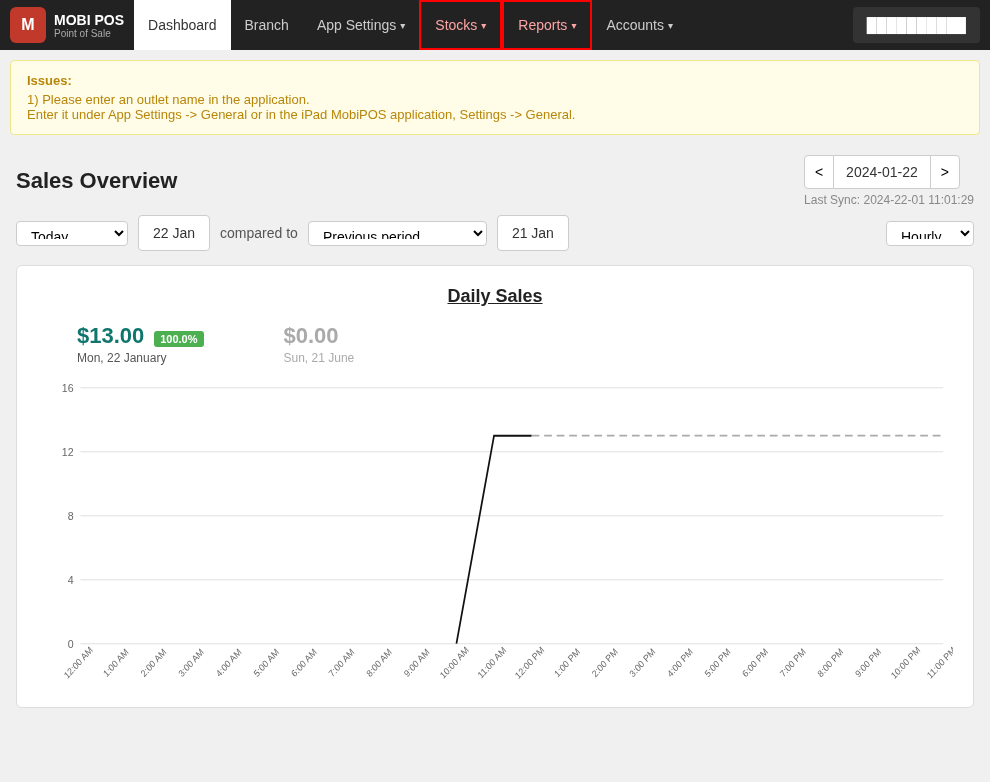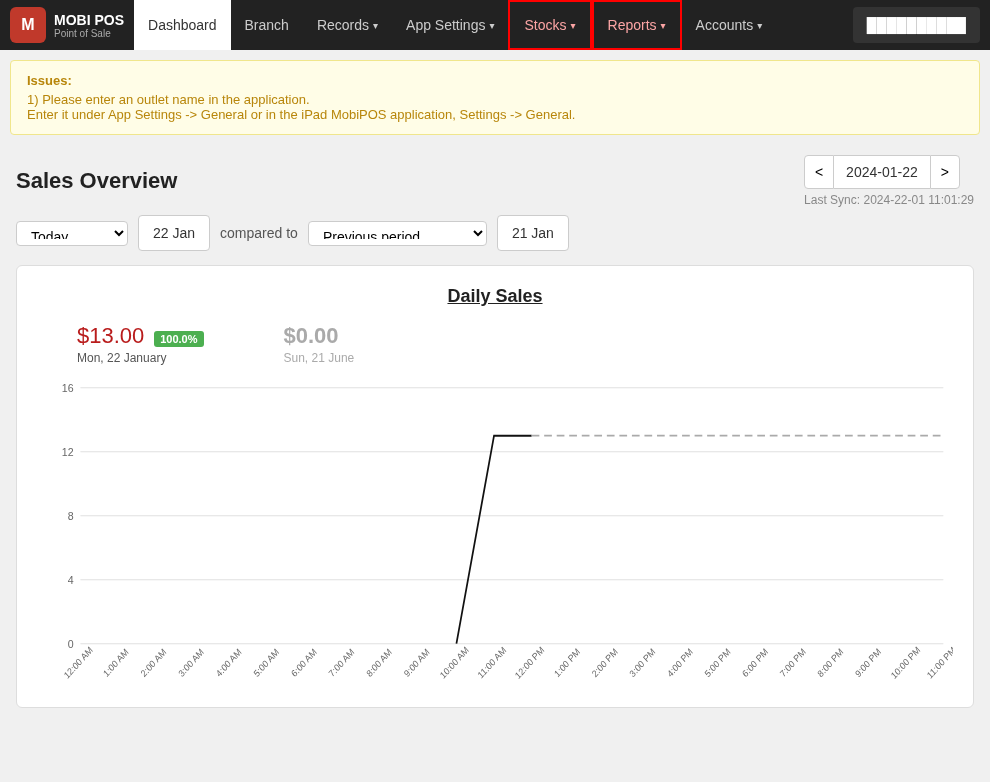--- a/index.html
+++ b/index.html
@@ -45,21 +45,21 @@
     .filter-date-label { border: 1px solid #ccc; background: white; padding: 6px 14px; border-radius: 4px; font-size: 14px; color: #333; height: 36px; display: flex; align-items: center; }
     .compared-to { font-size: 14px; color: #555; white-space: nowrap; }
     .filter-right { margin-left: auto; }
 
     
     .chart-card { background: white; border: 1px solid #ddd; border-radius: 6px; padding: 20px 20px 10px 20px; }
     .chart-title { text-align: center; font-size: 18px; font-weight: 600; margin-bottom: 16px; color: #222; text-decoration: underline; }
 
     
     .sales-row { display: flex; gap: 80px; margin-bottom: 12px; padding-left: 40px; }
-    .sales-primary .amount { font-size: 22px; font-weight: normal; color: #b91c1c; display: inline; }
+    .sales-primary .amount { font-size: 22px; font-weight: bold; color: #0f766e; display: inline; }
     .sales-badge { background: #4caf50; color: white; font-size: 11px; padding: 2px 6px; border-radius: 3px; margin-left: 6px; font-weight: bold; }
     .sales-date-label { font-size: 12px; color: #555; margin-top: 2px; }
     .sales-secondary .amount { font-size: 22px; font-weight: bold; color: #aaa; }
     .sales-secondary .sales-date-label { color: #aaa; }
 
     
     .chart-area { position: relative; width: 100%; height: 320px; }
     svg.chart-svg { width: 100%; height: 100%; }
 
     
@@ -81,21 +81,20 @@
       <span class="logo-m">M</span>
     </div>
     <div class="logo-text">
       <span class="logo-title">MOBI POS</span>
       <span class="logo-subtitle">Point of Sale</span>
     </div>
   </div>
 
   <div class="nav-item active">Dashboard</div>
   <div class="nav-item">Branch</div>
-  <div class="nav-item nav-dropdown">Records</div>
   <div class="nav-item nav-dropdown">App Settings</div>
   <div class="nav-item nav-dropdown nav-item-outlined" style="border:2px solid red;">Stocks</div>
   <div class="nav-item nav-dropdown nav-item-outlined" style="border:2px solid red;">Reports</div>
   <div class="nav-item nav-dropdown">Accounts</div>
 
   <div class="nav-user" style="margin-left:auto;">██████████</div>
 </nav>
 
 <div class="alert-banner">
   <div class="alert-title">Issues:</div>
@@ -130,20 +129,27 @@
       <option>Custom</option>
     </select>
     <div class="filter-date-label">22 Jan</div>
     <span class="compared-to">compared to</span>
     <select class="filter-select">
       <option>Previous period</option>
       <option>Same period last year</option>
       <option>No comparison</option>
     </select>
     <div class="filter-date-label">21 Jan</div>
+    <div class="filter-right">
+      <select class="filter-select">
+        <option>Hourly</option>
+        <option>Daily</option>
+        <option>Weekly</option>
+      </select>
+    </div>
   </div>
 
   <div class="chart-card">
     <div class="chart-title">Daily Sales</div>
 
     <div class="sales-row">
       <div class="sales-primary">
         <div>
           <span class="amount">$13.00</span>
           <span class="sales-badge">100.0%</span>

